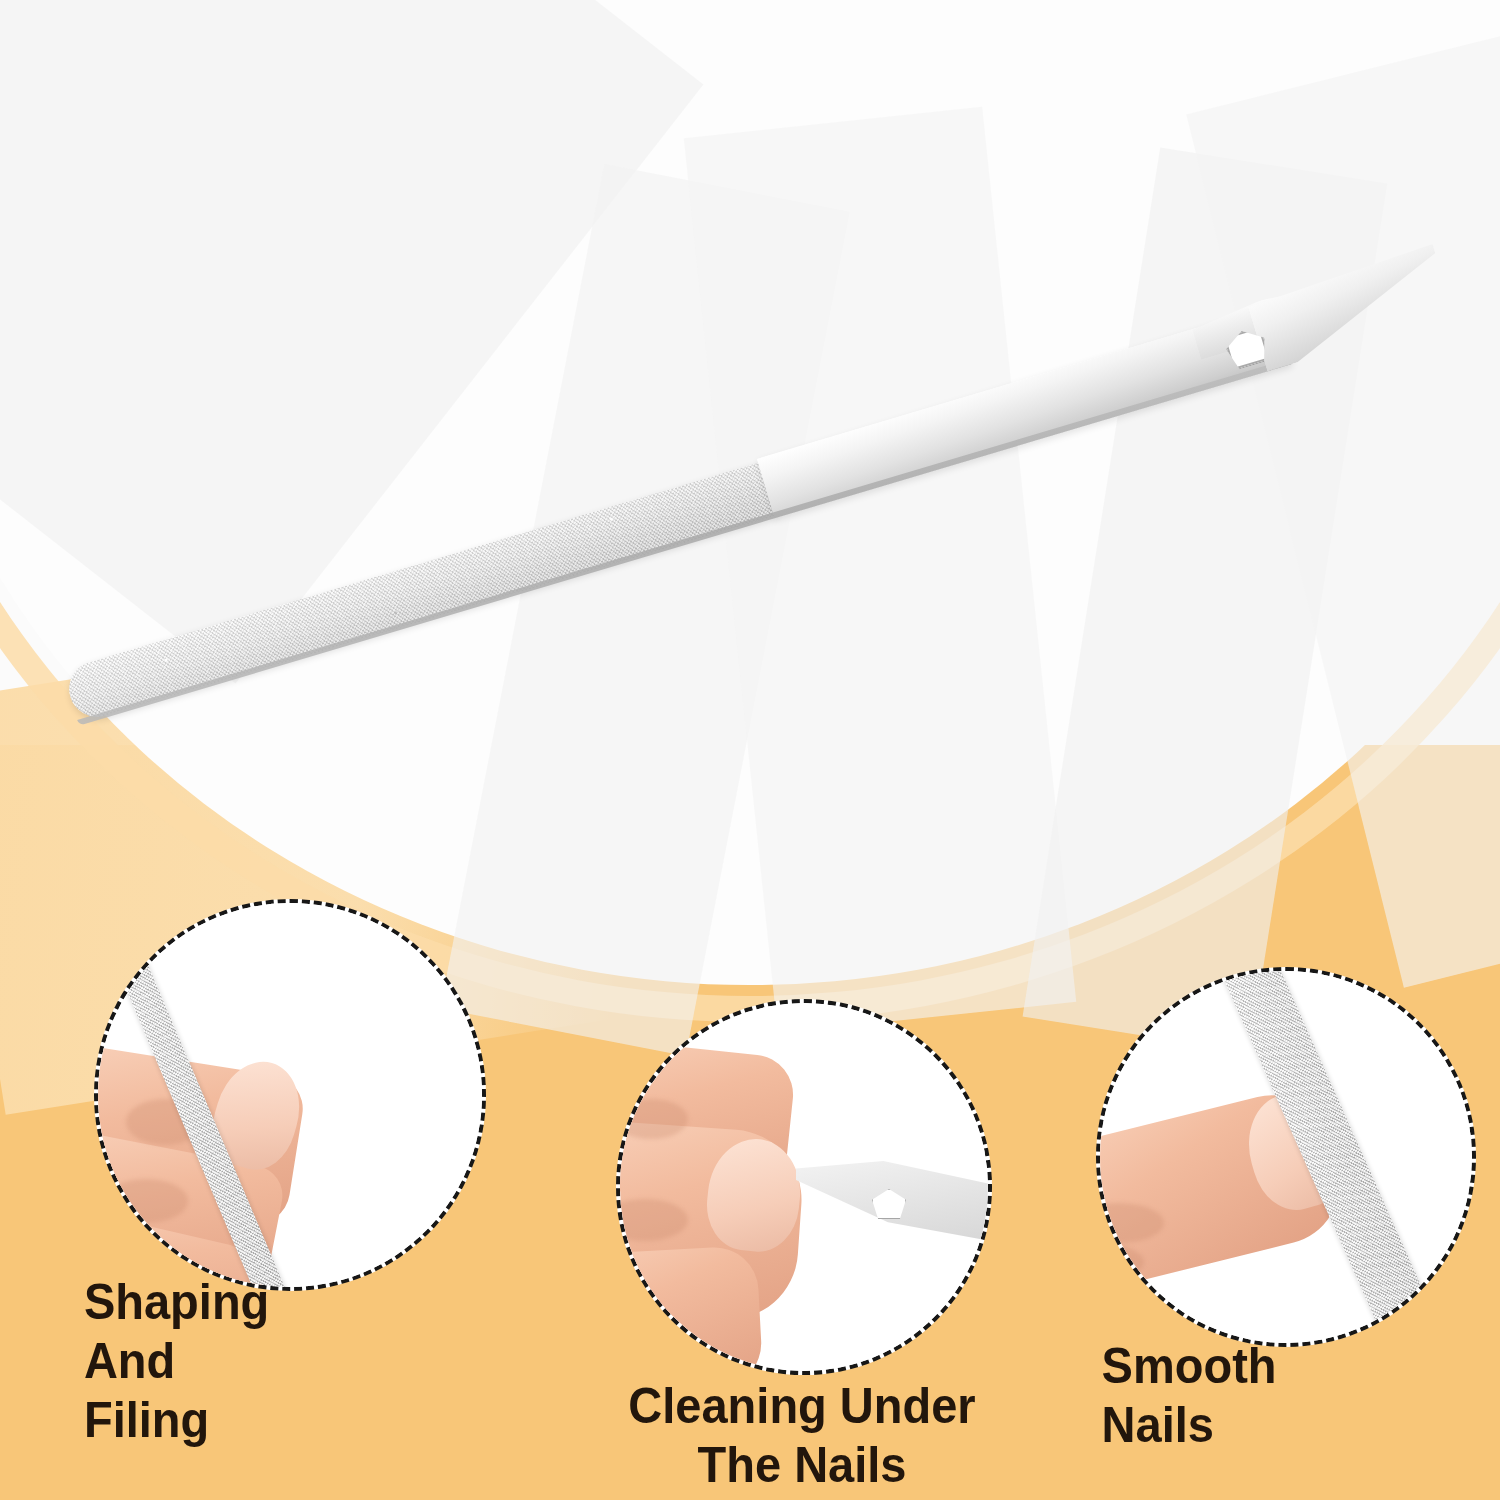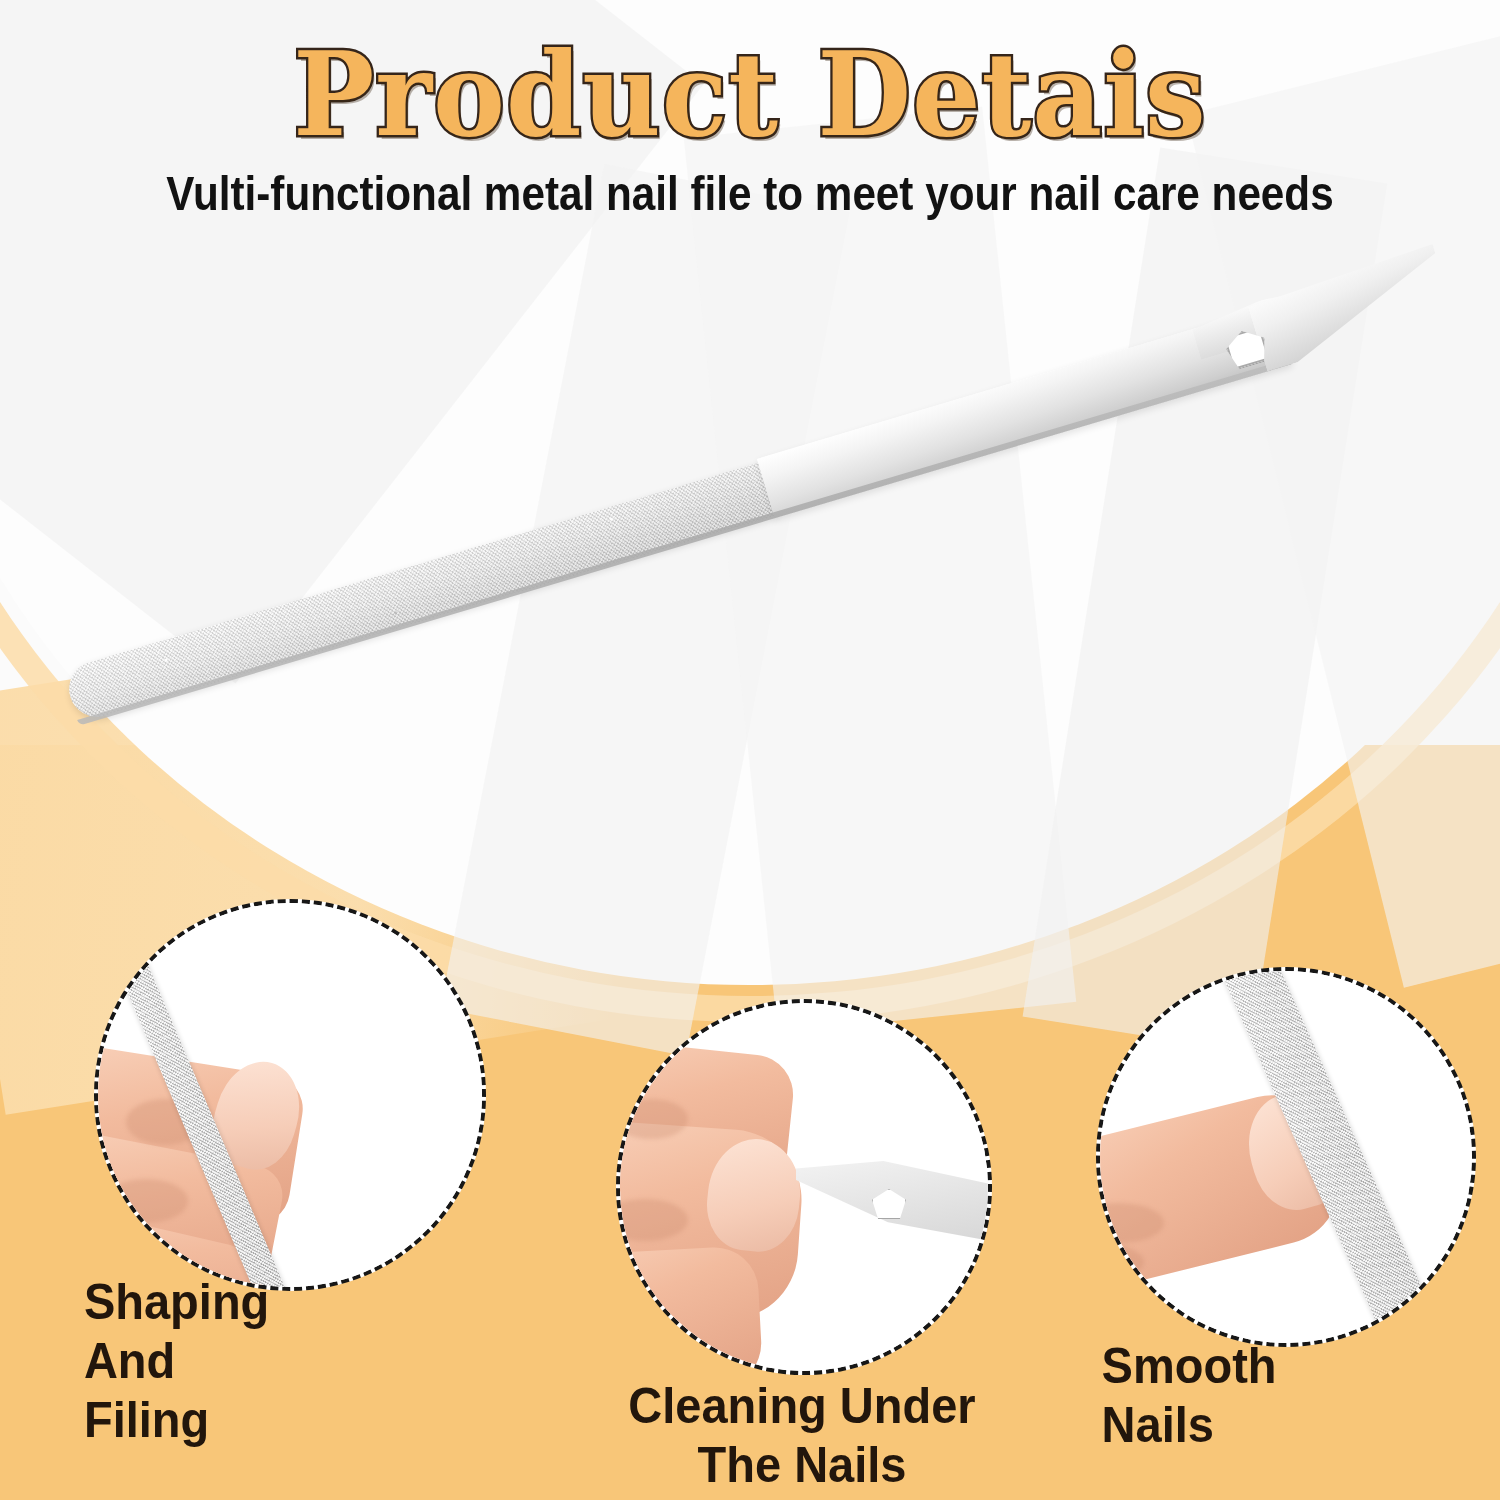--- a/index.html
+++ b/index.html
@@ -200,24 +200,20 @@
   <div class="bg-cream-wedge"></div>
   <div class="bg-arc-rim"></div>
   <div class="bg-white-ellipse"></div>
 
   <div class="panel p1"></div>
   <div class="panel p2"></div>
   <div class="panel p3"></div>
   <div class="panel p4"></div>
   <div class="panel p5"></div>
 
-  <div class="header">
-    <div class="title">Product Detais</div>
-    <div class="subtitle">Vulti-functional metal nail file to meet your nail care needs</div>
-  </div>
 
   <div class="hero">
     <div class="file-wrap">
       <div class="file-abrasive"></div>
       <div class="file-smooth"></div>
       <div class="file-edge"></div>
       <div class="file-shoulder"></div>
       <div class="file-tip"></div>
       <div class="file-hole"></div>
     </div>

